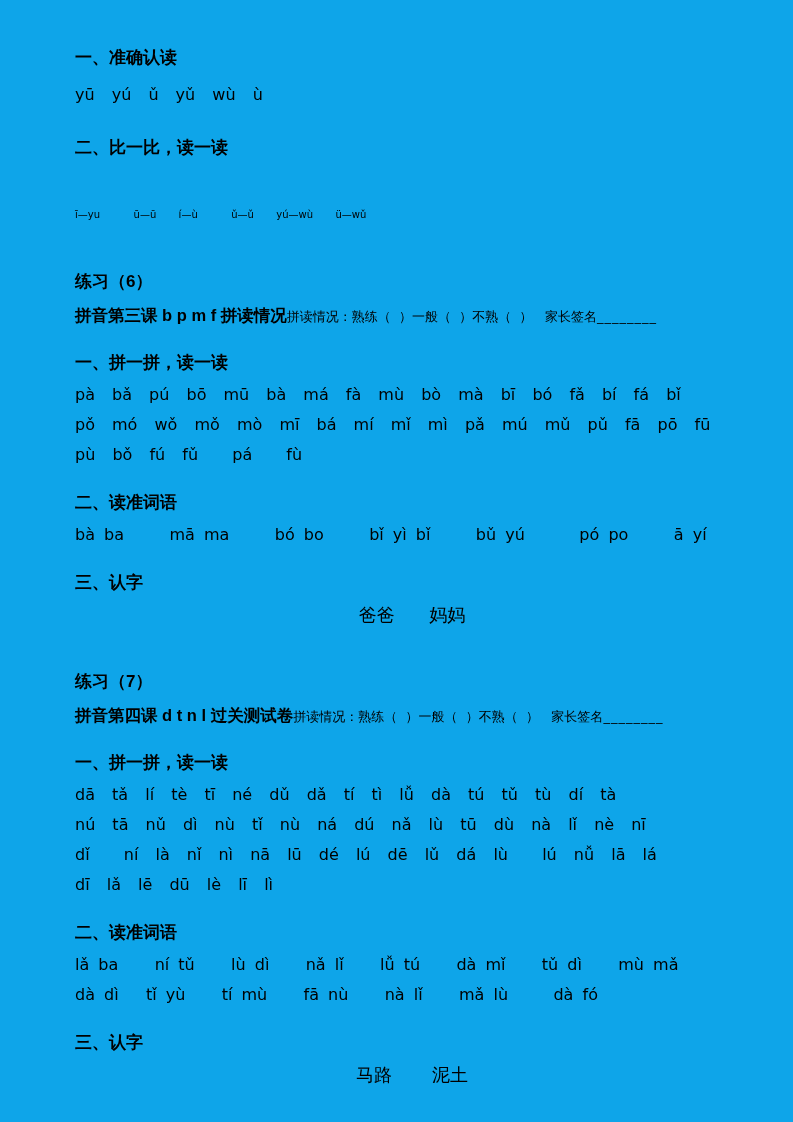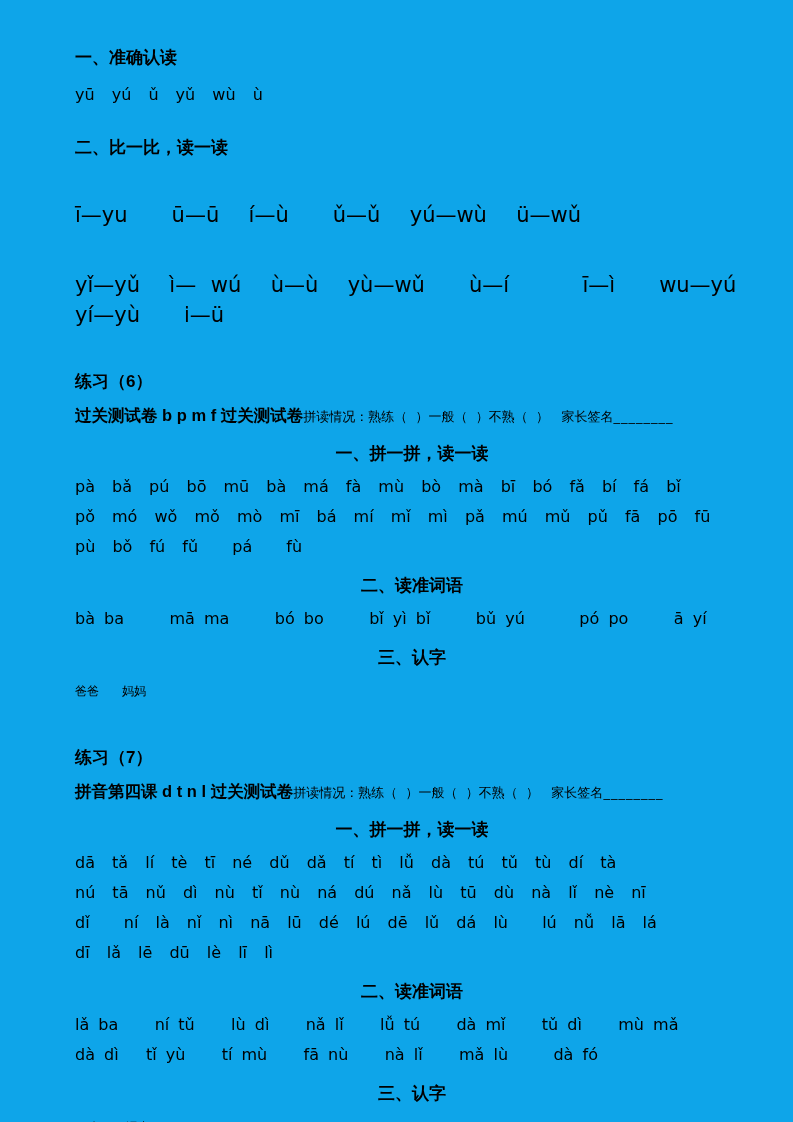--- a/index.html
+++ b/index.html
@@ -53,62 +53,61 @@
     font-size: 13px;
     letter-spacing: 1px;
   }
   .pline {
     font-size: 16px;
     line-height: 30px;
     word-spacing: 12px;
     white-space: pre-wrap;
   }
   .cline {
-    font-size: 21px;
+    font-size: 10px;
     line-height: 30px;
     word-spacing: 8px;
     white-space: pre-wrap;
     margin-top: 40px;
   }
   .wline {
     font-size: 16px;
     line-height: 30px;
     word-spacing: 4px;
     white-space: pre-wrap;
   }
   .hanzi {
-    font-size: 12px;
+    font-size: 18px;
     line-height: 30px;
     margin: 4px 0 0 0;
     white-space: pre-wrap;
+    text-align: center;
   }
   .sub-heading {
     font-size: 17px;
     font-weight: bold;
     line-height: 26px;
-    margin: 12px 0 4px 0;
-    font-family: Liberation Mono, monospace;
-    text-align: center;
+    margin: 20px 0 4px 0;
+    font-family: Liberation Serif, serif;
   }
 </style>
 </head>
 <body>
 
 <div class="page">
 
   <div class="heading">一、准确认读</div>
   <div class="pline">yū yú ǔ yǔ wù ù</div>
 
   <div class="heading gap-top">二、比一比，读一读</div>
   <div class="cline">ī—yu   ū—ū  í—ù   ǔ—ǔ  yú—wù  ü—wǔ</div>
-  <div class="cline">yǐ—yǔ  ì— wú  ù—ù  yù—wǔ   ù—í     ī—ì   wu—yú   yí—yù   i—ü</div>
 
   <div class="ex-title first">练习（6）</div>
   <div class="ex-header">
-    <span class="ex-course">过关测试卷 b p m f 过关测试卷</span><span class="ex-status">拼读情况：熟练（  ）一般（  ）不熟（  ）   家长签名</span><span class="ex-sig">________</span>
+    <span class="ex-course">拼音第三课 b p m f 拼读情况</span><span class="ex-status">拼读情况：熟练（  ）一般（  ）不熟（  ）   家长签名</span><span class="ex-sig">________</span>
   </div>
   <div class="sub-heading">一、拼一拼，读一读</div>
   <div class="pline">pà bǎ pú bō mū bà má fà mù bò mà bī bó fǎ bí fá bǐ</div>
   <div class="pline">pǒ mó wǒ mǒ mò mī bá mí mǐ mì pǎ mú mǔ pǔ fā pō fū</div>
   <div class="pline">pù bǒ fú fǔ  pá  fù</div>
   <div class="sub-heading">二、读准词语</div>
   <div class="wline">bà ba     mā ma     bó bo     bǐ yì bǐ     bǔ yú      pó po     ā yí</div>
   <div class="sub-heading">三、认字</div>
   <div class="hanzi">爸爸      妈妈</div>
 

